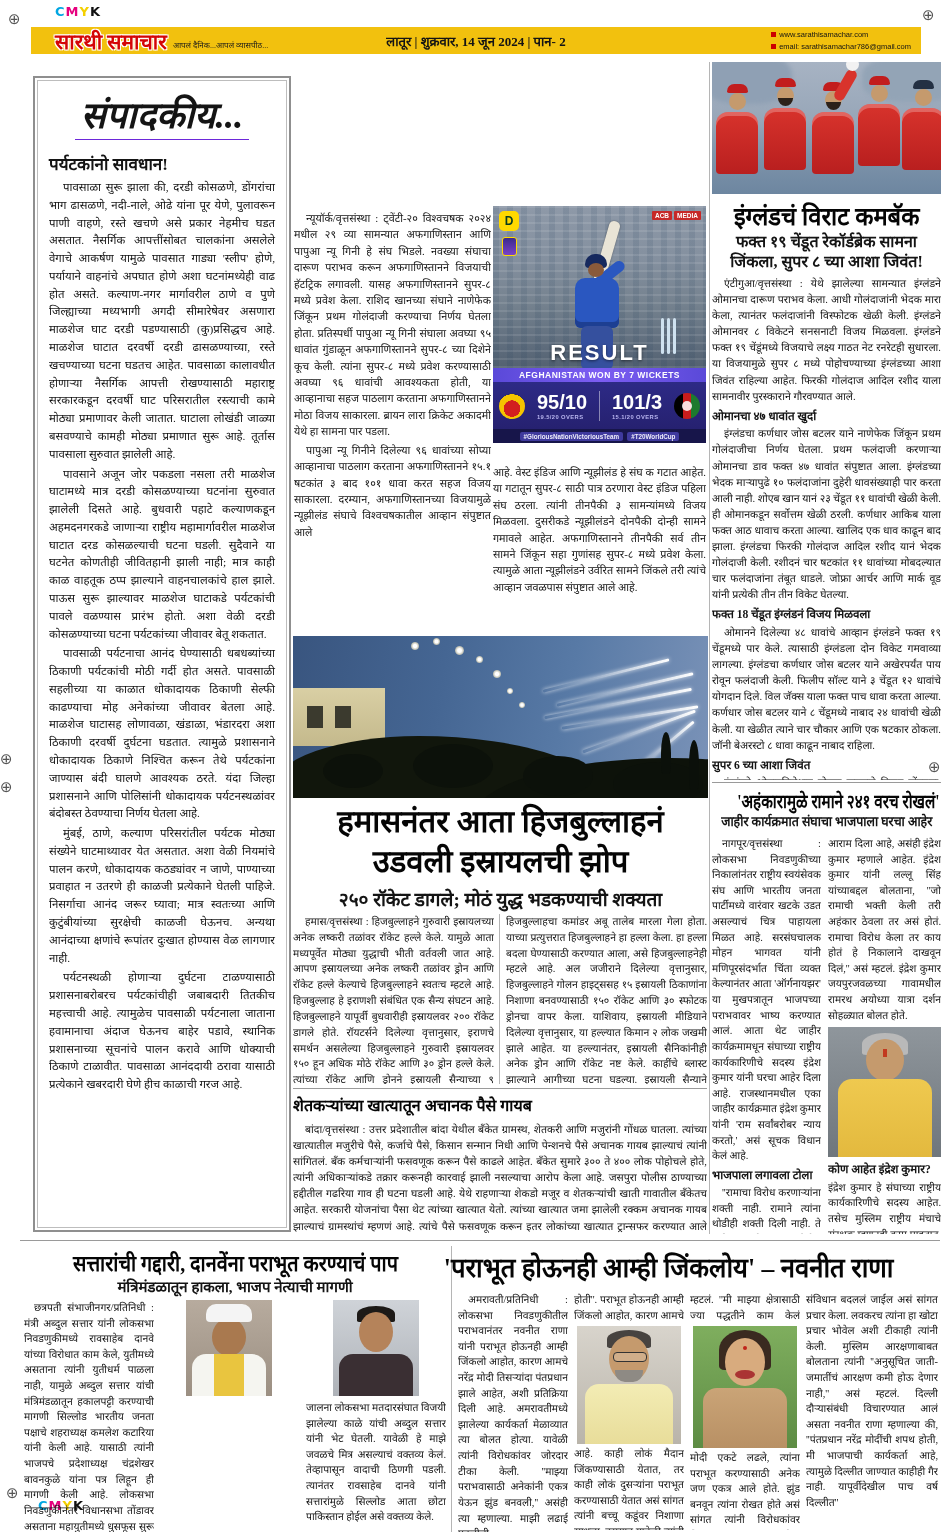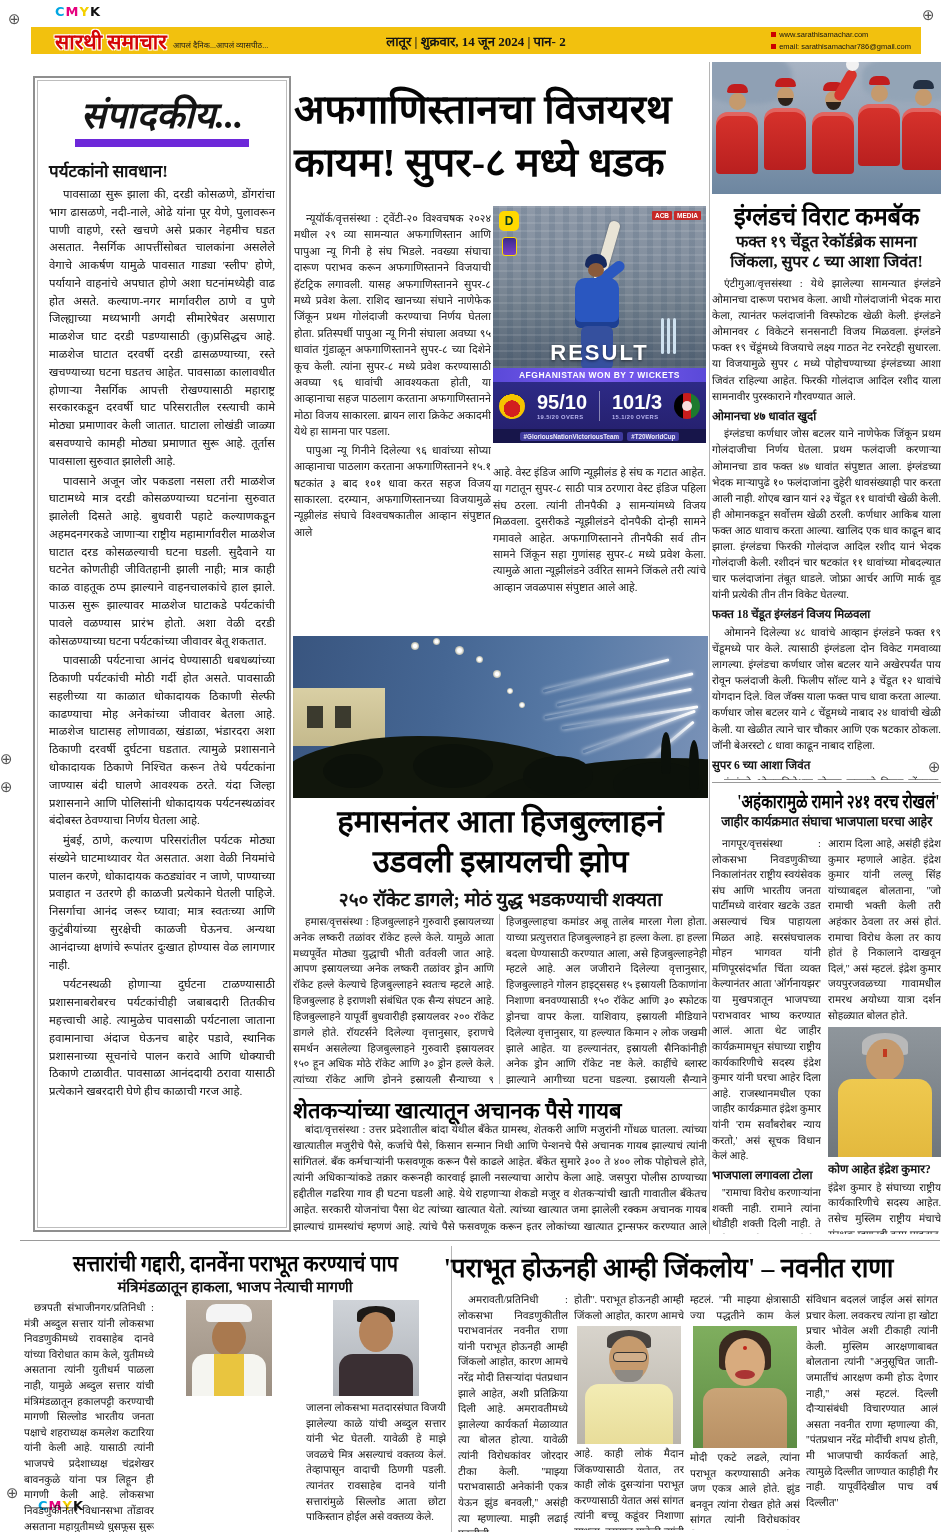--- a/index.html
+++ b/index.html
@@ -19,21 +19,21 @@
   .mh-date{position:absolute;left:50%;transform:translateX(-50%);font-weight:bold;font-size:13px;white-space:nowrap;}
   .mh-contact{position:absolute;right:10px;top:2px;font-size:7.5px;line-height:1.55;font-family:"Liberation Sans",sans-serif;}
   .mh-contact .b{display:inline-block;width:5px;height:5px;background:#c00;margin-right:3px;}
   
   .vrule{position:absolute;width:1px;background:#b5b5b5;}
   .hrule{position:absolute;height:1px;background:#9a9a9a;}
   
   .edbox{position:absolute;left:33px;top:76px;width:258px;height:1156px;border:2px solid #8f8f8f;
          box-shadow:inset 0 0 0 2px #fff,inset 0 0 0 3px #bdbdbd;padding:10px 14px;box-sizing:border-box;overflow:hidden;}
   .ed-head{text-align:right;font-size:37px;font-weight:bold;font-style:italic;
-           border-bottom:8px solid #6d28d9;display:inline-block;padding:0 6px 0 6px;margin:0 auto;}
+           border-bottom:1px solid #6d28d9;display:inline-block;padding:0 6px 0 6px;margin:0 auto;}
   .ed-headwrap{text-align:center;}
   .ed-title{font-size:17px;font-weight:bold;margin:12px 0 4px 0;}
   .ed-body p{margin:0 0 2px 0;text-indent:14px;font-size:11.4px;line-height:1.56;text-align:justify;}
   
   .hl{font-weight:900;color:#050505;}
   .bodytext{font-size:10.8px;line-height:1.52;text-align:justify;overflow:hidden;}
   .bodytext p{margin:0 0 2px 0;text-indent:12px;}
   .ssub{font-weight:bold;font-size:11.6px;margin:3px 0 1px 0;}
   .center{text-align:center;}
   .fitline{display:inline-block;white-space:nowrap;transform-origin:center;}
@@ -132,24 +132,20 @@
     <div class="ed-title">पर्यटकांनो सावधान!</div>
     <div class="ed-body">
       <p>पावसाळा सुरू झाला की, दरडी कोसळणे, डोंगरांचा भाग ढासळणे, नदी-नाले, ओढे यांना पूर येणे, पुलावरून पाणी वाहणे, रस्ते खचणे असे प्रकार नेहमीच घडत असतात. नैसर्गिक आपत्तींसोबत चालकांना असलेले वेगाचे आकर्षण यामुळे पावसात गाड्या 'स्लीप' होणे, पर्यायाने वाहनांचे अपघात होणे अशा घटनांमध्येही वाढ होत असते. कल्याण-नगर मार्गावरील ठाणे व पुणे जिल्ह्याच्या मध्यभागी अगदी सीमारेषेवर असणारा माळशेज घाट दरडी पडण्यासाठी (कु)प्रसिद्धच आहे. माळशेज घाटात दरवर्षी दरडी ढासळण्याच्या, रस्ते खचण्याच्या घटना घडतच आहेत. पावसाळा कालावधीत होणाऱ्या नैसर्गिक आपत्ती रोखण्यासाठी महाराष्ट्र सरकारकडून दरवर्षी घाट परिसरातील रस्त्याची कामे मोठ्या प्रमाणावर केली जातात. घाटाला लोखंडी जाळ्या बसवण्याचे कामही मोठ्या प्रमाणात सुरू आहे. तूर्तास पावसाला सुरुवात झालेली आहे.</p>
       <p>पावसाने अजून जोर पकडला नसला तरी माळशेज घाटामध्ये मात्र दरडी कोसळण्याच्या घटनांना सुरुवात झालेली दिसते आहे. बुधवारी पहाटे कल्याणकडून अहमदनगरकडे जाणाऱ्या राष्ट्रीय महामार्गावरील माळशेज घाटात दरड कोसळल्याची घटना घडली. सुदैवाने या घटनेत कोणतीही जीवितहानी झाली नाही; मात्र काही काळ वाहतूक ठप्प झाल्याने वाहनचालकांचे हाल झाले. पाऊस सुरू झाल्यावर माळशेज घाटाकडे पर्यटकांची पावले वळण्यास प्रारंभ होतो. अशा वेळी दरडी कोसळण्याच्या घटना पर्यटकांच्या जीवावर बेतू शकतात.</p>
       <p>पावसाळी पर्यटनाचा आनंद घेण्यासाठी धबधब्यांच्या ठिकाणी पर्यटकांची मोठी गर्दी होत असते. पावसाळी सहलीच्या या काळात धोकादायक ठिकाणी सेल्फी काढण्याचा मोह अनेकांच्या जीवावर बेतला आहे. माळशेज घाटासह लोणावळा, खंडाळा, भंडारदरा अशा ठिकाणी दरवर्षी दुर्घटना घडतात. त्यामुळे प्रशासनाने धोकादायक ठिकाणे निश्चित करून तेथे पर्यटकांना जाण्यास बंदी घालणे आवश्यक ठरते. यंदा जिल्हा प्रशासनाने आणि पोलिसांनी धोकादायक पर्यटनस्थळांवर बंदोबस्त ठेवण्याचा निर्णय घेतला आहे.</p>
       <p>मुंबई, ठाणे, कल्याण परिसरांतील पर्यटक मोठ्या संख्येने घाटमाथ्यावर येत असतात. अशा वेळी नियमांचे पालन करणे, धोकादायक कठड्यांवर न जाणे, पाण्याच्या प्रवाहात न उतरणे ही काळजी प्रत्येकाने घेतली पाहिजे. निसर्गाचा आनंद जरूर घ्यावा; मात्र स्वतःच्या आणि कुटुंबीयांच्या सुरक्षेची काळजी घेऊनच. अन्यथा आनंदाच्या क्षणांचे रूपांतर दुःखात होण्यास वेळ लागणार नाही.</p>
       <p>पर्यटनस्थळी होणाऱ्या दुर्घटना टाळण्यासाठी प्रशासनाबरोबरच पर्यटकांचीही जबाबदारी तितकीच महत्त्वाची आहे. त्यामुळेच पावसाळी पर्यटनाला जाताना हवामानाचा अंदाज घेऊनच बाहेर पडावे, स्थानिक प्रशासनाच्या सूचनांचे पालन करावे आणि धोक्याची ठिकाणे टाळावीत. पावसाळा आनंददायी ठरावा यासाठी प्रत्येकाने खबरदारी घेणे हीच काळाची गरज आहे.</p>
     </div>
   </div>
 
-  <div class="abs hl" style="left:294px;top:84px;width:414px;font-size:40px;line-height:1.32;">
-    <div>अफगाणिस्तानचा विजयरथ</div>
-    <div>कायम! सुपर-८ मध्ये धडक</div>
-  </div>
 
   <div class="abs bodytext" style="left:294px;top:210px;width:197px;height:422px;">
     <p>न्यूयॉर्क/वृत्तसंस्था : ट्वेंटी-२० विश्वचषक २०२४ मधील २९ व्या सामन्यात अफगाणिस्तान आणि पापुआ न्यू गिनी हे संघ भिडले. नवख्या संघाचा दारूण पराभव करून अफगाणिस्तानने विजयाची हॅटट्रिक लगावली. यासह अफगाणिस्तानने सुपर-८ मध्ये प्रवेश केला. राशिद खानच्या संघाने नाणेफेक जिंकून प्रथम गोलंदाजी करण्याचा निर्णय घेतला होता. प्रतिस्पर्धी पापुआ न्यू गिनी संघाला अवघ्या ९५ धावांत गुंडाळून अफगाणिस्तानने सुपर-८ च्या दिशेने कूच केली. त्यांना सुपर-८ मध्ये प्रवेश करण्यासाठी अवघ्या ९६ धावांची आवश्यकता होती, या आव्हानाचा सहज पाठलाग करताना अफगाणिस्तानने मोठा विजय साकारला. ब्रायन लारा क्रिकेट अकादमी येथे हा सामना पार पडला.</p>
     <p>पापुआ न्यू गिनीने दिलेल्या ९६ धावांच्या सोप्या आव्हानाचा पाठलाग करताना अफगाणिस्तानने १५.१ षटकांत ३ बाद १०१ धावा करत सहज विजय साकारला. दरम्यान, अफगाणिस्तानच्या विजयामुळे न्यूझीलंड संघाचे विश्वचषकातील आव्हान संपुष्टात आले</p>
   </div>
 
   <div class="rcard">
     <div class="rc-photo">
       <div class="stands"></div>
       <div class="bm-bat"></div>
@@ -225,21 +221,21 @@
   <div class="abs center" style="left:293px;top:886px;width:415px;font-size:19px;font-weight:bold;text-align:center;">२५० रॉकेट डागले; मोठं युद्ध भडकण्याची शक्यता</div>
   <div class="abs bodytext" style="left:293px;top:914px;width:201px;height:170px;font-size:10.4px;">
     <p>हमास/वृत्तसंस्था : हिजबुल्लाहने गुरुवारी इस्रायलच्या अनेक लष्करी तळांवर रॉकेट हल्ले केले. यामुळे आता मध्यपूर्वेत मोठ्या युद्धाची भीती वर्तवली जात आहे. आपण इस्रायलच्या अनेक लष्करी तळांवर ड्रोन आणि रॉकेट हल्ले केल्याचे हिजबुल्लाहने स्वतःच म्हटले आहे. हिजबुल्लाह हे इराणशी संबंधित एक सैन्य संघटन आहे. हिजबुल्लाहने यापूर्वी बुधवारीही इस्रायलवर २०० रॉकेट डागले होते. रॉयटर्सने दिलेल्या वृत्तानुसार, इराणचे समर्थन असलेल्या हिजबुल्लाहने गुरुवारी इस्रायलवर १५० हून अधिक मोठे रॉकेट आणि ३० ड्रोन हल्ले केले. त्यांच्या रॉकेट आणि ड्रोनने इस्रायली सैन्याच्या ९ ठिकाणांना निशाणा बनवले. या हल्ल्यात इस्रायलचे मोठे नुकसान झाले आहे. हिजबुल्लाहने बुधवारीही इस्रायलवर २५० रॉकेट डागले होते.   मारा</p>
   </div>
   <div class="vrule" style="left:499px;top:914px;height:170px;"></div>
   <div class="abs bodytext" style="left:506px;top:914px;width:201px;height:170px;font-size:10.4px;">
     <p style="text-indent:0">हिजबुल्लाहचा कमांडर अबू ताले‌ब मारला गेला होता. याच्या प्रत्युत्तरात हिजबुल्लाहने हा हल्ला केला. हा हल्ला बदला घेण्यासाठी करण्यात आला, असे हिजबुल्लाहनेही म्हटले आहे. अल जजीराने दिलेल्या वृत्तानुसार, हिजबुल्लाहने गोलन हाइट्ससह १५ इस्रायली ठिकाणांना निशाणा बनवण्यासाठी १५० रॉकेट आणि ३० स्फोटक ड्रोनचा वापर केला. याशिवाय, इस्रायली मीडियाने दिलेल्या वृत्तानुसार, या हल्ल्यात किमान २ लोक जखमी झाले आहेत. या हल्ल्यानंतर, इस्रायली सैनिकांनीही अनेक ड्रोन आणि रॉकेट नष्ट केले. काहींचे ब्लास्ट झाल्याने आगीच्या घटना घडल्या. इस्रायली सैन्याने 'एक्स'वर यासंदर्भात माहिती दिली आहे.</p>
   </div>
   <div class="hrule" style="left:293px;top:1088px;width:414px;"></div>
 
-  <div class="abs hl" style="left:293px;top:1094px;width:414px;font-size:22px;">शेतकऱ्यांच्या खात्यातून अचानक पैसे गायब</div>
+  <div class="abs hl" style="left:293px;top:1094px;width:414px;font-size:16px;">शेतकऱ्यांच्या खात्यातून अचानक पैसे गायब</div>
   <div class="abs bodytext" style="left:293px;top:1122px;width:414px;height:112px;font-size:10.6px;">
     <p>बांदा/वृत्तसंस्था : उत्तर प्रदेशातील बांदा येथील बँकेत ग्रामस्थ, शेतकरी आणि मजुरांनी गोंधळ घातला. त्यांच्या खात्यातील मजुरीचे पैसे, कर्जाचे पैसे, किसान सन्मान निधी आणि पेन्शनचे पैसे अचानक गायब झाल्याचं त्यांनी सांगितलं. बँक कर्मचाऱ्यांनी फसवणूक करून पैसे काढले आहेत. बँकेत सुमारे ३०० ते ४०० लोक पोहोचले होते, त्यांनी अधिकाऱ्यांकडे तक्रार करूनही कारवाई झाली नसल्याचा आरोप केला आहे. जसपुरा पोलीस ठाण्याच्या हद्दीतील गढरिया गाव ही घटना घडली आहे. येथे राहणाऱ्या शेकडो मजूर व शेतकऱ्यांची खाती गावातील बँकेतच आहेत. सरकारी योजनांचा पैसा थेट त्यांच्या खात्यात येतो. त्यांच्या खात्यात जमा झालेली रक्कम अचानक गायब झाल्याचं ग्रामस्थांचं म्हणणं आहे. त्यांचे पैसे फसवणूक करून इतर लोकांच्या खात्यात ट्रान्सफर करण्यात आले आहेत.</p>
   </div>
 
   <div class="vrule" style="left:709px;top:62px;height:1172px;"></div>
   <div class="engphoto">
     <div class="eng-blob" style="left:-10px;top:-8px;width:90px;height:50px;background:#8fa0b4"></div>
     <div class="eng-blob" style="left:150px;top:-6px;width:100px;height:46px;background:#93a4b6"></div>
     <div class="player" style="left:4px;top:22px">
       <div class="p-cap"></div>

